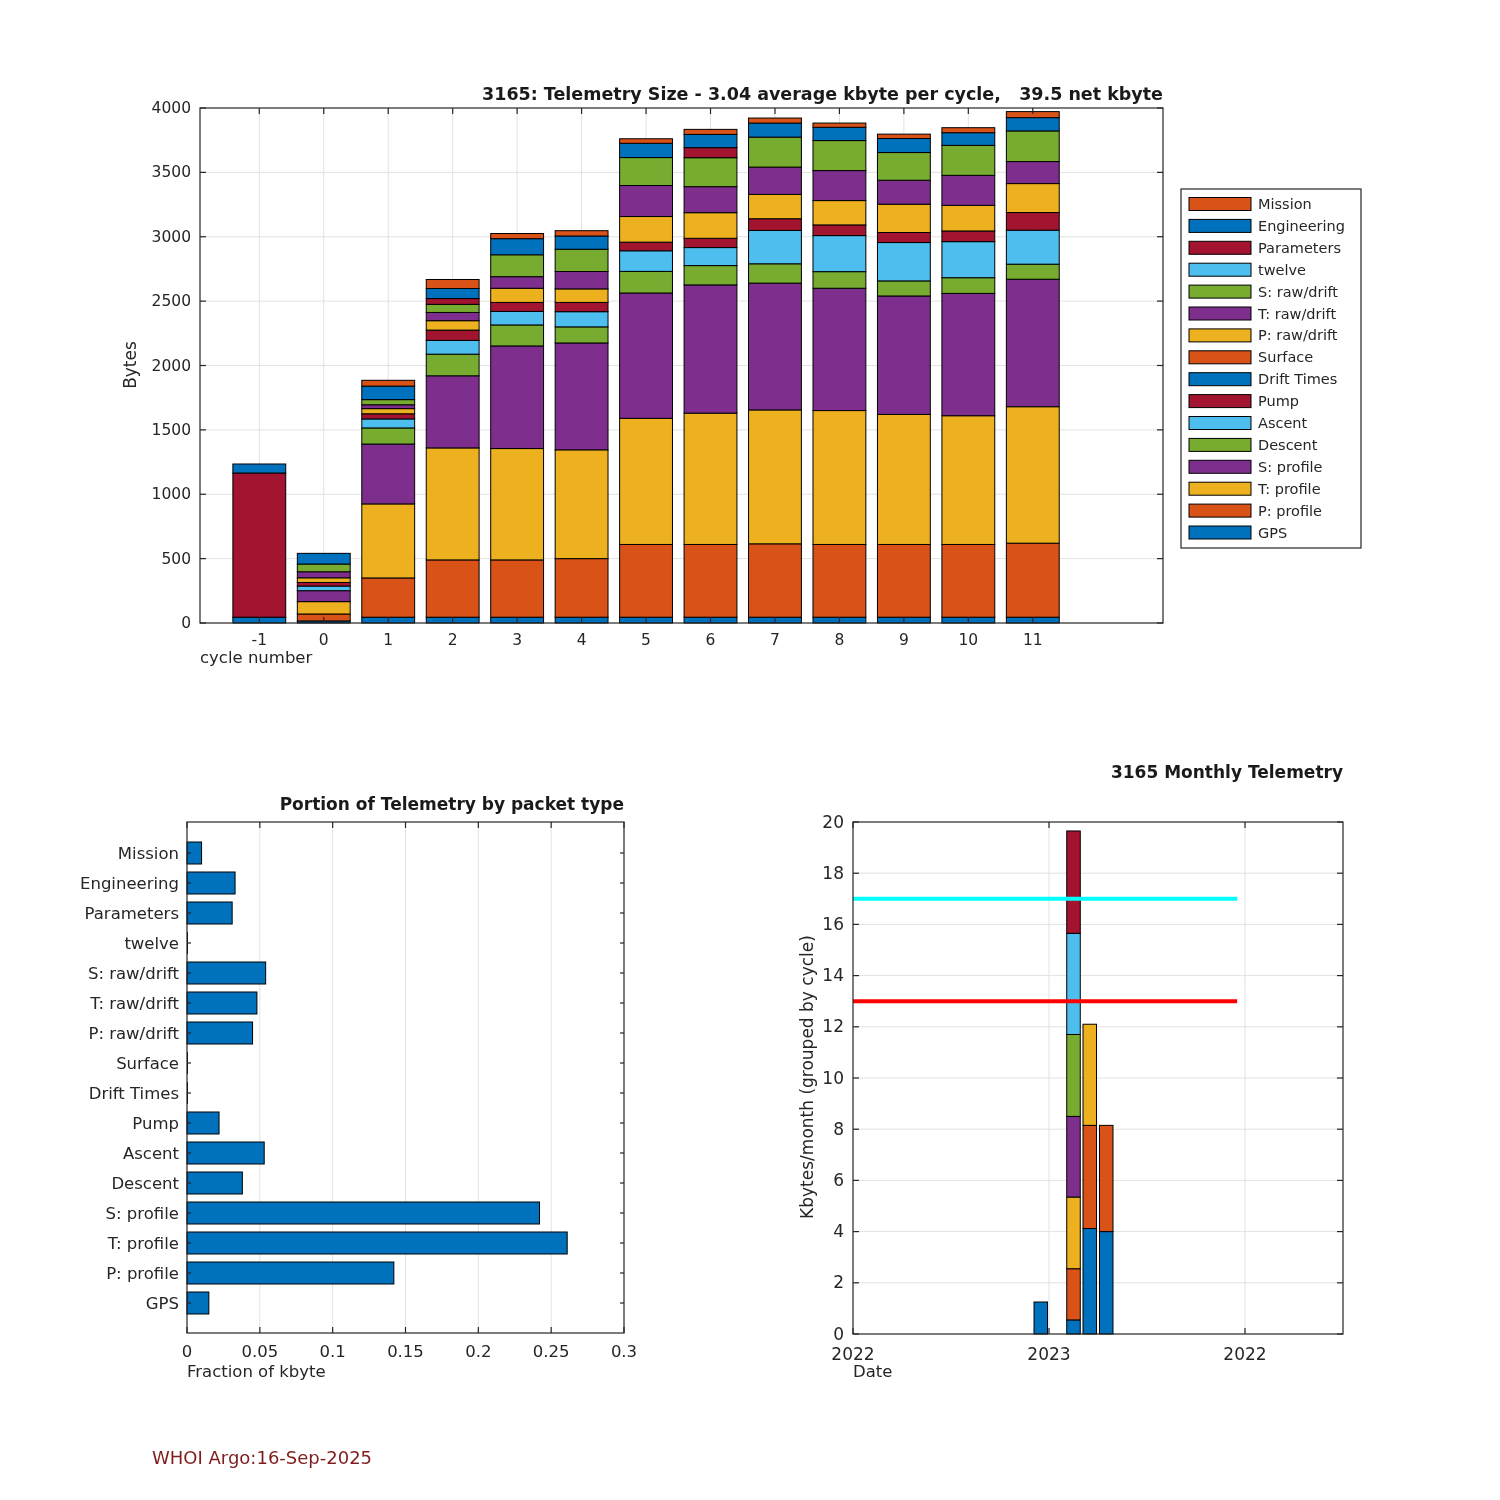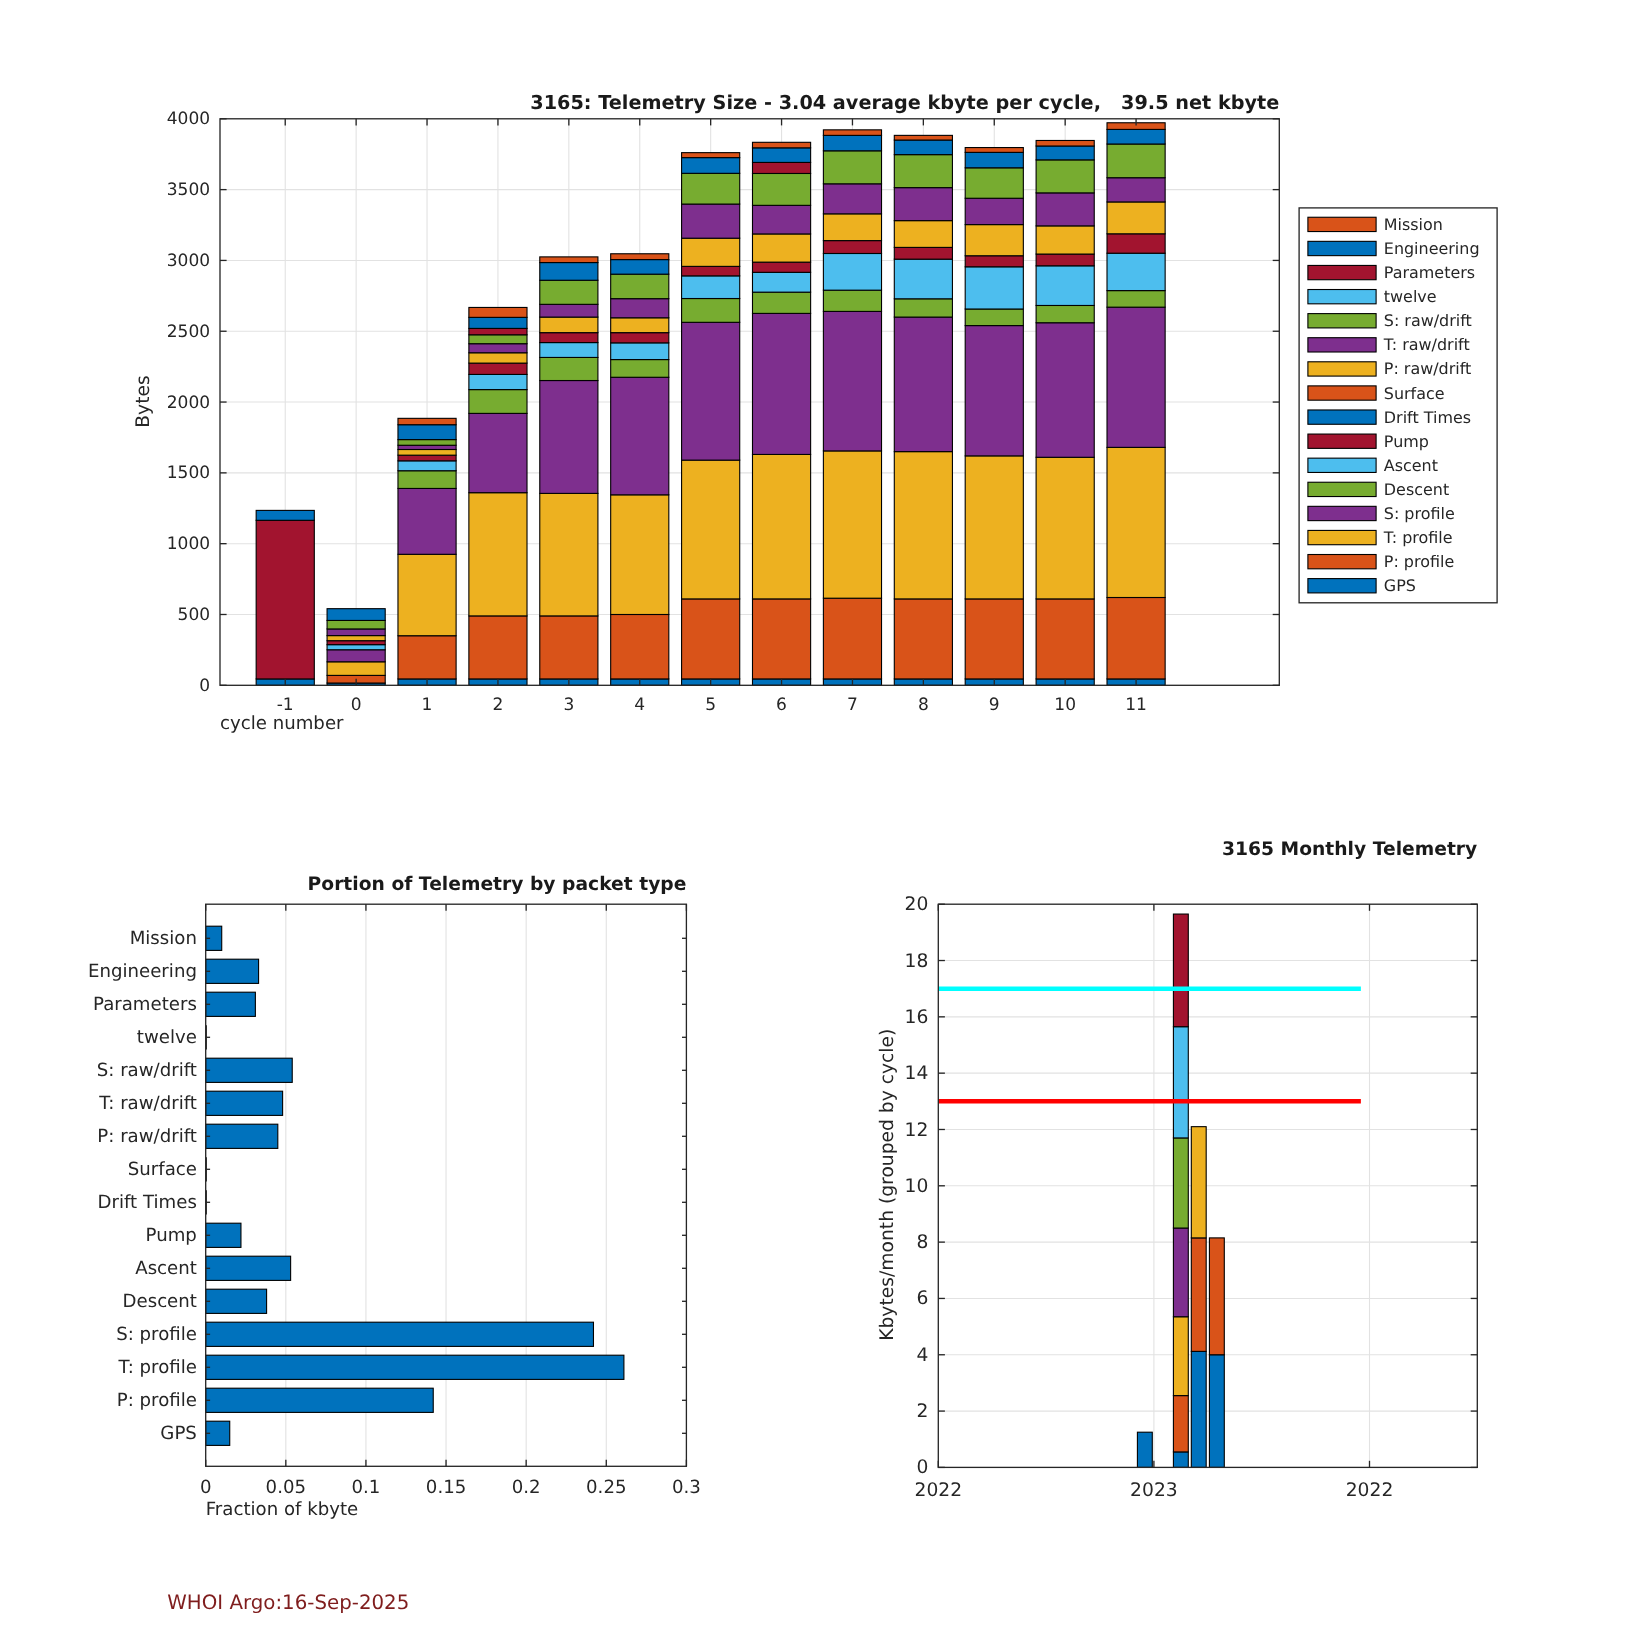--- a/index.html
+++ b/index.html
@@ -577,16 +577,17 @@
     </svg>
 
   <div class="ttl" style="left:200px;top:84px;width:963px">3165: Telemetry Size - 3.04 average kbyte per cycle,   39.5 net kbyte</div>
   <div class="albl" style="left:200px;top:648px;width:963px">cycle number</div>
   <div class="vlbl" style="left:-70px;top:355px">Bytes</div>
 
   <div class="ttl s2" style="left:187px;top:794px;width:437px">Portion of Telemetry by packet type</div>
   <div class="albl" style="left:187px;top:1362px;width:437px">Fraction of kbyte</div>
 
   <div class="ttl s2" style="left:853px;top:762px;width:490px">3165 Monthly Telemetry</div>
+  <div class="albl" style="left:853px;top:1362px;width:490px">Date</div>
   <div class="vlbl" style="left:607px;top:1067px">Kbytes/month (grouped by cycle)</div>
 
   <div class="footer">WHOI Argo:16-Sep-2025</div>
 </div>
 
 </body></html>

